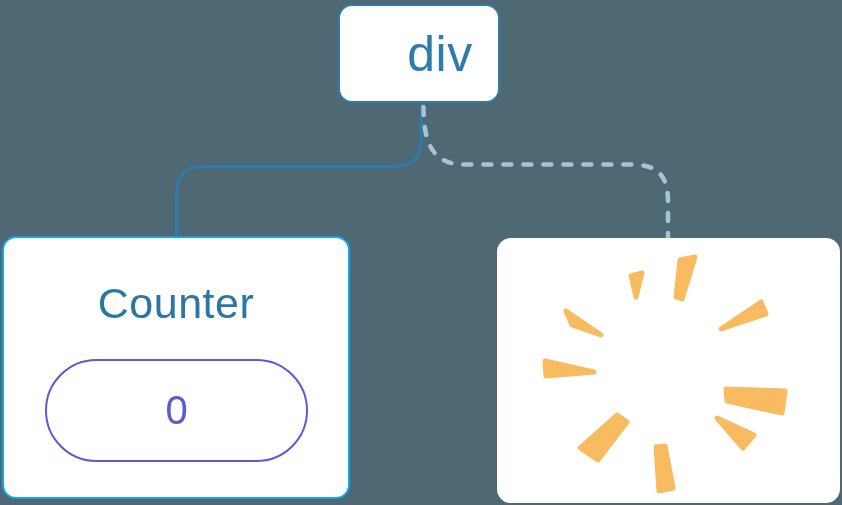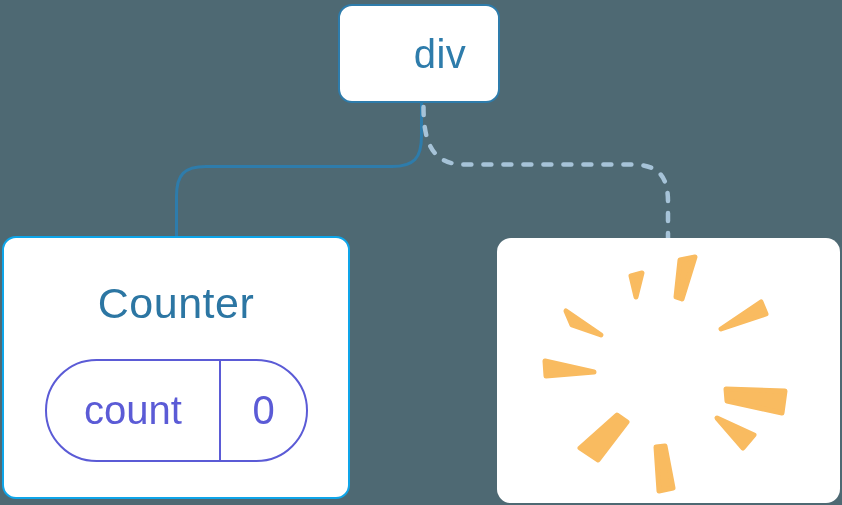--- a/index.html
+++ b/index.html
@@ -38,21 +38,21 @@
     background:var(--node_bg);
     border-radius:14px;
   }
   .node-root{
     left:338px;top:4px;width:162px;height:99px;
     border:2.5px solid var(--blue);
     display:flex;align-items:center;justify-content:center;
   }
   .node-root .root-label{
     color:var(--blue);
-    font-size:40px;font-weight:500;line-height:1;
+    font-size:50px;font-weight:500;line-height:1;
     letter-spacing:0.5px;
     margin-left:42px;
   }
   .node-counter{
     left:2px;top:236px;width:348px;height:263px;
     border:2px solid #0ea5e9;
   }
   .counter-title{
     position:absolute;left:0;top:44px;width:100%;
     text-align:center;
@@ -105,21 +105,20 @@
     <path class="edge-dashed" d="M 423.5 107 C 423.5 140 431 164.5 464 164.5 L 632 164.5 C 660 164.5 668 178 668 202 L 668 240"></path>
   </svg>
 
   <div class="node node-root">
     <span class="root-label">div</span>
   </div>
 
   <div class="node node-counter">
     <div class="counter-title">Counter</div>
     <div class="state-pill">
-      <span class="pill-key">count</span>
       <span class="pill-value">0</span>
     </div>
   </div>
 
   <div class="node node-poof">
     <svg class="poof" viewBox="0 0 343 265" xmlns="http://www.w3.org/2000/svg" aria-hidden="true">
       <polygon points="134,38 145,35 139,59"></polygon>
       <polygon points="183,22 198,19 185,61 179,59"></polygon>
       <polygon points="264,64 269,76 224,91"></polygon>
       <polygon points="69,73 75,87 104,97"></polygon>

